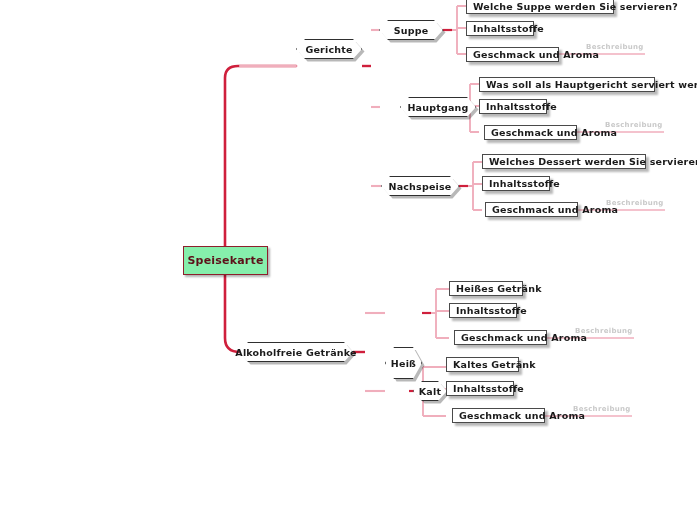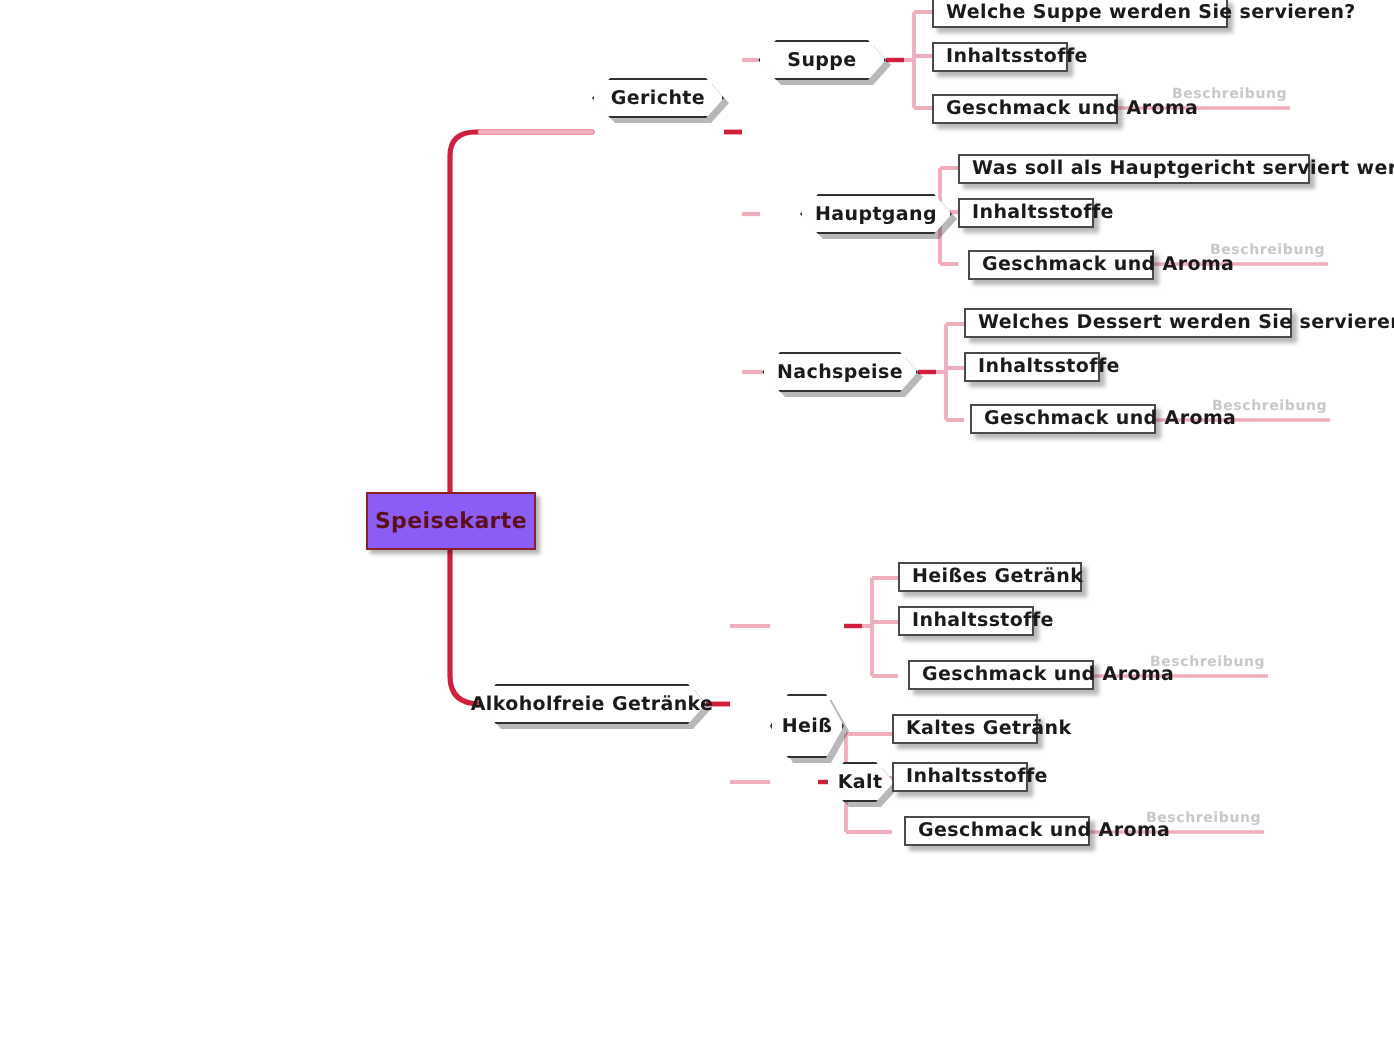--- a/index.html
+++ b/index.html
@@ -32,21 +32,21 @@
     align-items: center;
     justify-content: center;
     white-space: nowrap;
     font-weight: bold;
     color: #1a1a1a;
     letter-spacing: .2px;
   }
 
   
   .node.root {
-    background: #8b5cf6;
+    background: #86efac;
     border: 1.6px solid #8d1f2c;
     font-size: 11px;
     color: #5d1019;
     box-shadow: 2px 2px 2px rgba(0,0,0,.30);
   }
 
   
   .node.hex {
     font-size: 9.5px;
     background: transparent;
@@ -236,21 +236,21 @@
   <div class="node leaf" style="left:482px; top:176px; width:68px; height:15px;">
     <span>Inhaltsstoffe</span>
   </div>
   <div class="node leaf" style="left:485px; top:202px; width:93px; height:15px;">
     <span>Geschmack und Aroma</span>
   </div>
   <div class="callout" style="left:606px; top:199px;">
     <span>Beschreibung</span>
   </div>
 
-  <div class="node leaf" style="left:449px; top:281px; width:92px; height:15px;">
+  <div class="node leaf" style="left:449px; top:281px; width:74px; height:15px;">
     <span>Heißes Getränk</span>
   </div>
   <div class="node leaf" style="left:449px; top:303px; width:68px; height:15px;">
     <span>Inhaltsstoffe</span>
   </div>
   <div class="node leaf" style="left:454px; top:330px; width:93px; height:15px;">
     <span>Geschmack und Aroma</span>
   </div>
   <div class="callout" style="left:575px; top:327px;">
     <span>Beschreibung</span>

